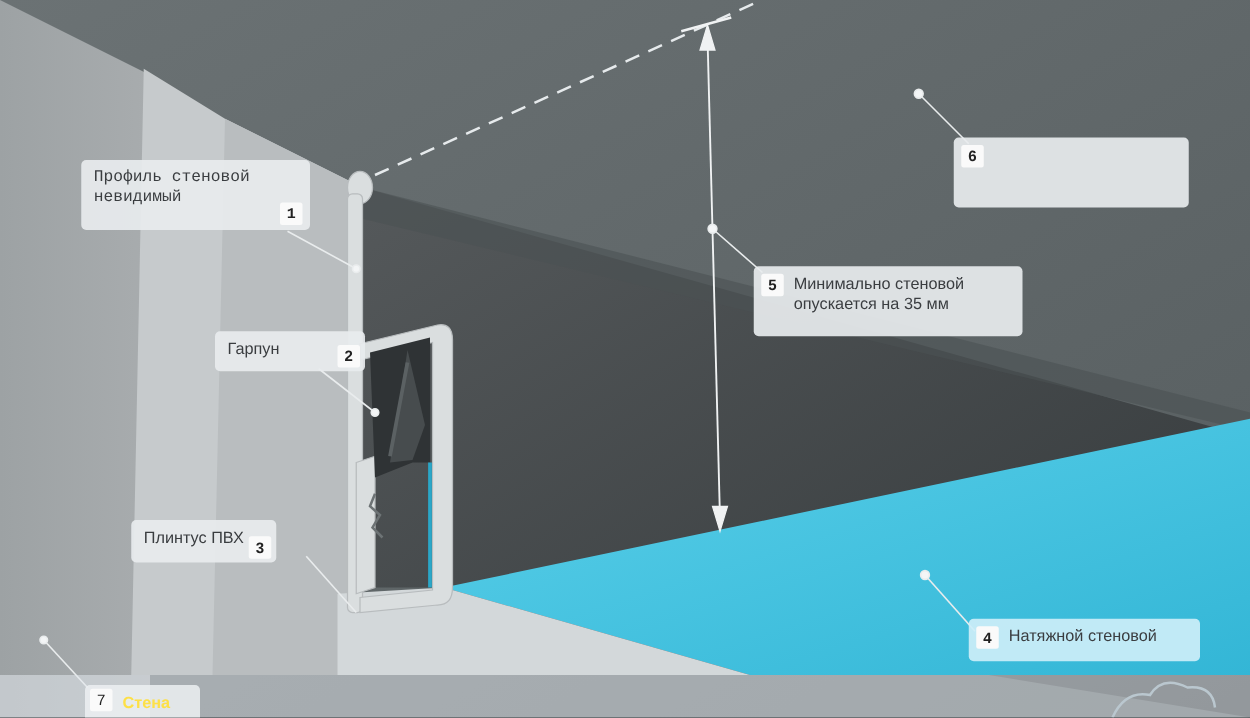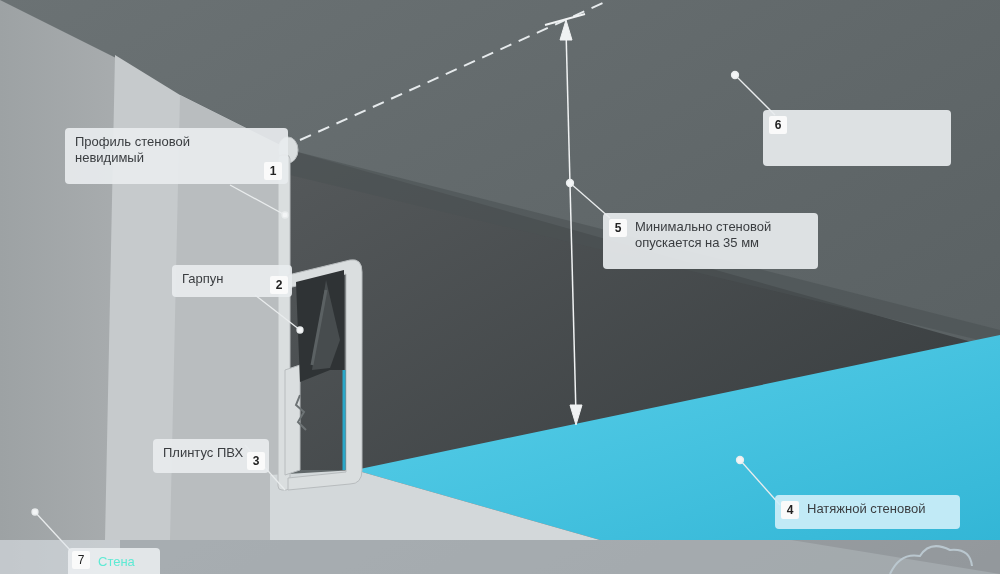--- a/index.html
+++ b/index.html
@@ -90,32 +90,32 @@
       <circle cx="740" cy="460" r="3.5"></circle>
       <line x1="35" y1="512" x2="70" y2="550"></line>
       <circle cx="35" cy="512" r="3"></circle>
     </g>
 
     <path d="M890 574 Q900 552 920 556 Q930 540 950 550 Q970 548 972 566" stroke="#8aa1ab" stroke-width="2" fill="none"></path>
   </svg>
 
   <div class="bottom-strip"></div>
 
-  <div class="callout" style="left:65px; top:128px; width:223px; height:56px;">
+  <div class="callout" style="left:65px; top:128px; width:183px; height:56px;font-family:Liberation Mono, monospace;">
     <span class="label-text">Профиль стеновой</span>
     <span class="label-text">невидимый</span>
     <span class="num" style="right:6px; bottom:4px;">1</span>
   </div>
 
   <div class="callout" style="left:172px; top:265px; width:120px; height:32px;">
     <span class="label-text">Гарпун</span>
     <span class="num" style="right:4px; bottom:3px;">2</span>
   </div>
 
-  <div class="callout" style="left:105px; top:439px; width:116px; height:34px;margin-left:48px;">
+  <div class="callout" style="left:105px; top:416px; width:116px; height:34px;">
     <span class="label-text">Плинтус ПВХ</span>
     <span class="num" style="right:4px; bottom:3px;">3</span>
   </div>
 
   <div class="callout blue" style="left:775px; top:495px; width:185px; height:34px; padding-left:32px;">
     <span class="num" style="left:6px; top:6px;">4</span>
     <span class="label-text">Натяжной стеновой</span>
   </div>
 
   <div class="callout" style="left:603px; top:213px; width:215px; height:56px; padding-left:32px;">
@@ -123,15 +123,15 @@
     <span class="label-text">Минимально стеновой</span>
     <span class="label-text">опускается на 35 мм</span>
   </div>
 
   <div class="callout" style="left:763px; top:110px; width:188px; height:56px; padding-left:32px;">
     <span class="num" style="left:6px; top:6px;">6</span>
   </div>
 
   <div class="callout" style="left:68px; top:548px; width:92px; height:30px; padding-left:30px; background: rgba(236,240,242,0.85);">
     <span class="num" style="left:4px; top:3px; font-weight:normal;">7</span>
-    <span class="label-text" style="color:#5eead4;">Стена</span>
+    <span class="label-text" style="color:#fde047;font-weight:bold;">Стена</span>
   </div>
 </div>
 
 </body></html>

